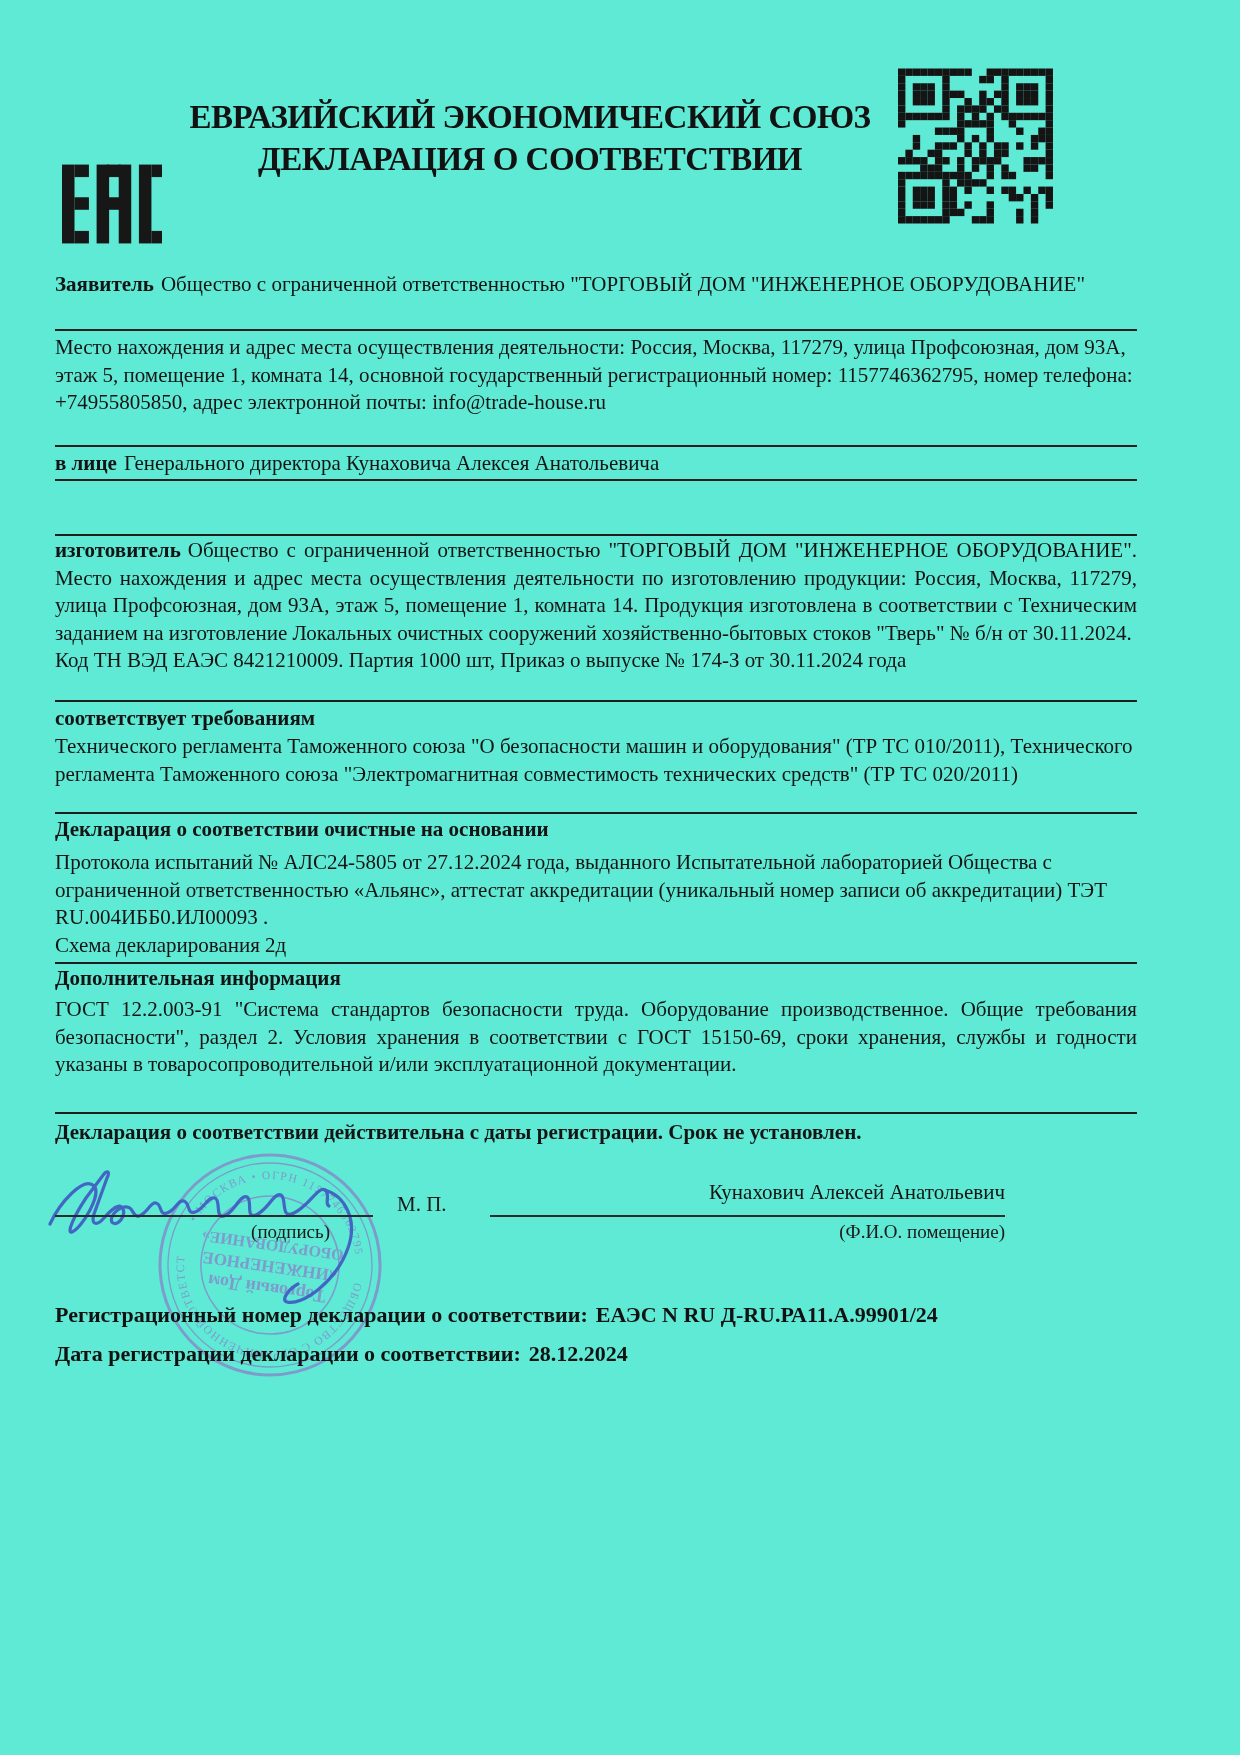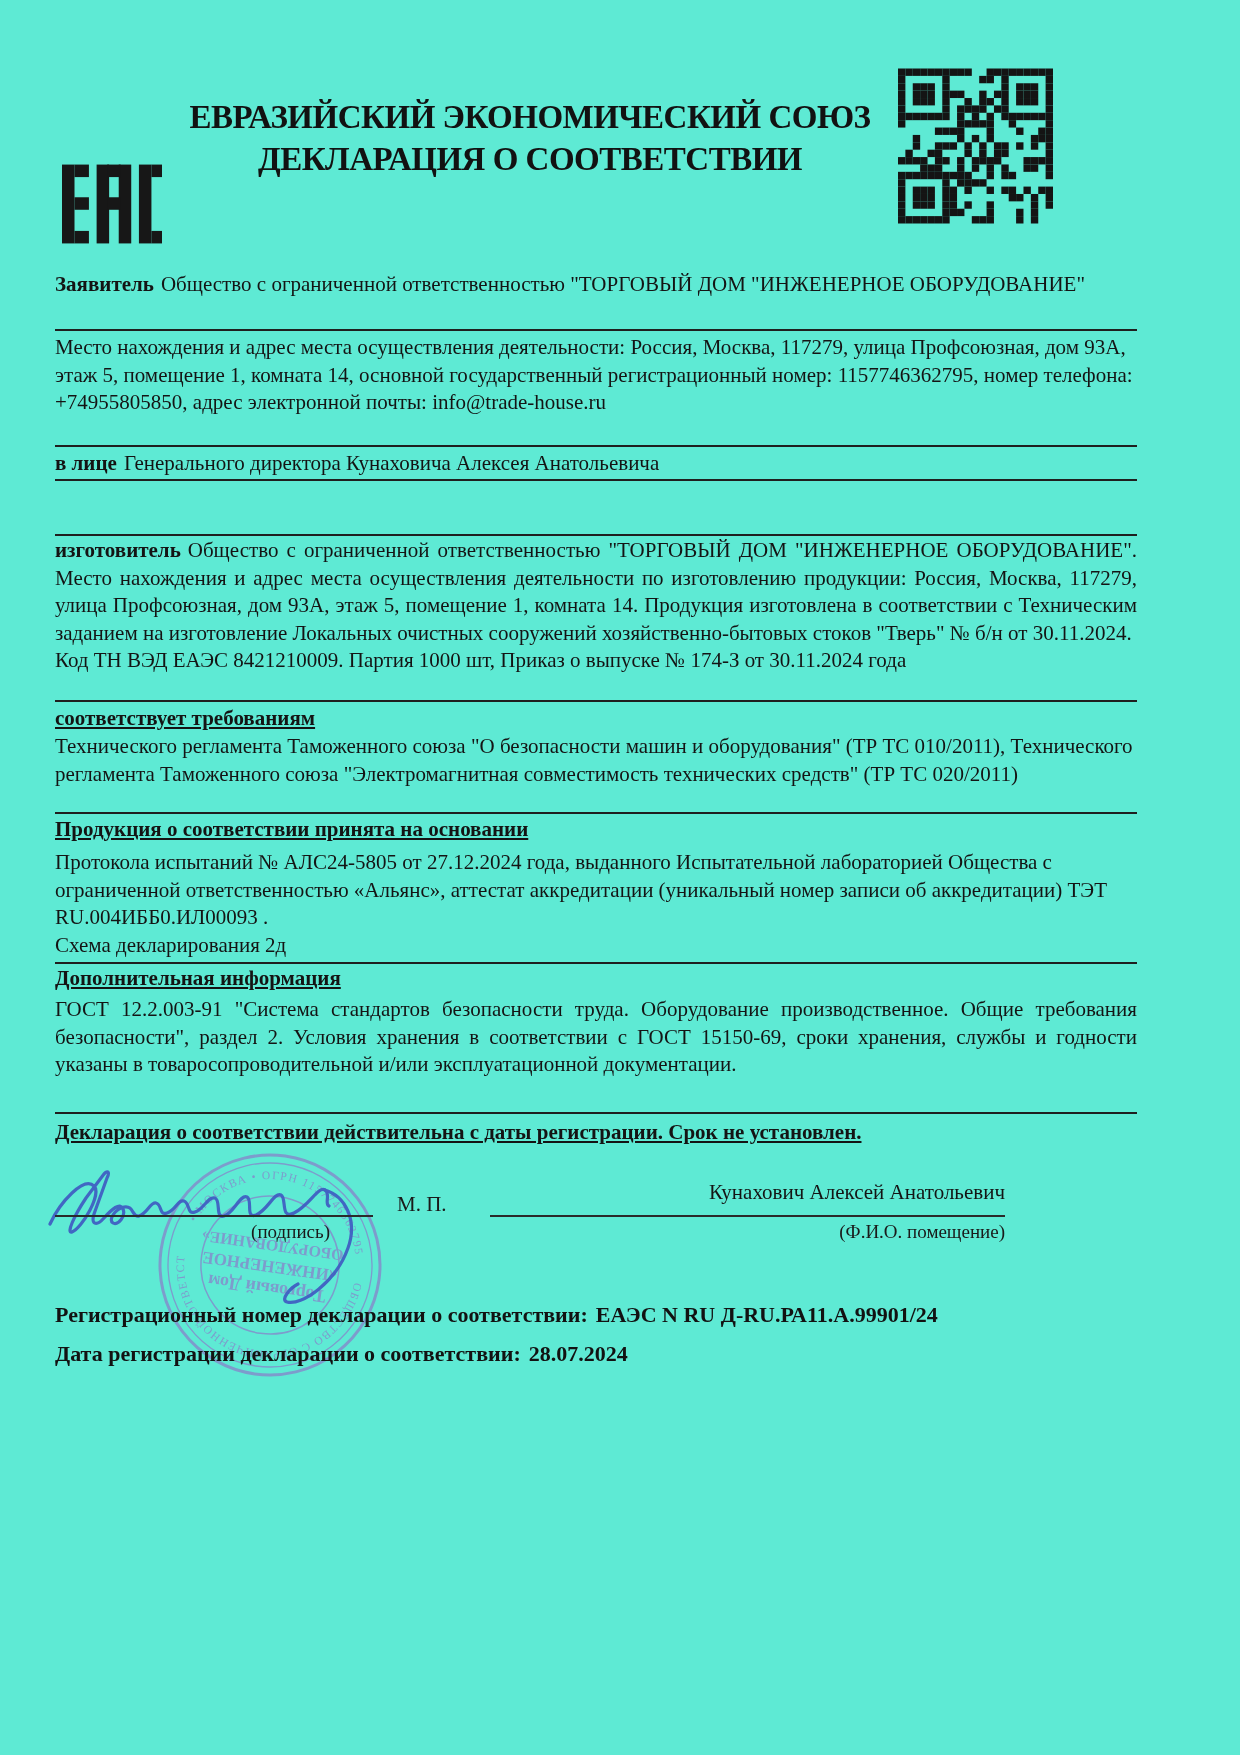--- a/index.html
+++ b/index.html
@@ -16,21 +16,21 @@
     text-align:center;font-weight:bold;font-size:33px;line-height:42px;
     letter-spacing:-0.5px;color:#121212;
   }
   .eac{position:absolute;left:62px;top:162px;}
   .qr{position:absolute;left:898px;top:62px;}
   .body-txt{
     position:absolute;left:55px;width:1082px;
     font-size:21px;line-height:27.5px;color:#141414;
   }
   .lbl{font-weight:bold;margin-right:7px;margin-top:8px;}
-  .bold-line{font-weight:bold;text-decoration:underline;}
+  .bold-line{font-weight:bold;}
   .just{text-align:justify;}
   .rule{
     position:absolute;left:55px;width:1082px;height:0;
     border-top:2px solid #1f1f1f;
   }
   .sig-line{position:absolute;border-top:2px solid #2a2a2a;height:0;}
   .caption{position:absolute;font-size:19px;text-align:right;color:#1a1a1a;}
   .mp{position:absolute;font-size:21px;color:#1a1a1a;}
   .signer-name{position:absolute;font-size:21px;text-align:right;color:#141414;}
   .footer-line{
@@ -322,21 +322,21 @@
 
 
   <div class="body-txt just" style="top:537px">
     <div><span class="lbl">изготовитель</span><span>Общество с ограниченной ответственностью "ТОРГОВЫЙ ДОМ "ИНЖЕНЕРНОЕ ОБОРУДОВАНИЕ". Место нахождения и адрес места осуществления деятельности по изготовлению продукции: Россия, Москва, 117279, улица Профсоюзная, дом 93А, этаж 5, помещение 1, комната 14. Продукция изготовлена в соответствии с Техническим заданием на изготовление Локальных очистных сооружений хозяйственно-бытовых стоков "Тверь" № б/н от 30.11.2024.</span></div>
     <div style="text-align:left">Код ТН ВЭД ЕАЭС 8421210009. Партия 1000 шт, Приказ о выпуске № 174-З от 30.11.2024 года</div>
   </div>
 
   <div class="body-txt bold-line" style="top:705px">соответствует требованиям</div>
   <div class="body-txt" style="top:733px">Технического регламента Таможенного союза "О безопасности машин и оборудования" (ТР ТС 010/2011), Технического регламента Таможенного союза "Электромагнитная совместимость технических средств" (ТР ТС 020/2011)</div>
 
-  <div class="body-txt bold-line" style="top:816px">Продукция о соответствии принята на основании</div>
+  <div class="body-txt bold-line" style="top:816px">Декларация о соответствии очистные на основании</div>
   <div class="body-txt" style="top:849px">
     <div>Протокола испытаний № АЛС24-5805 от 27.12.2024 года, выданного Испытательной лабораторией Общества с ограниченной ответственностью «Альянс», аттестат аккредитации (уникальный номер записи об аккредитации)  ТЭТ RU.004ИББ0.ИЛ00093 .</div>
     <div>Схема декларирования 2д</div>
   </div>
 
   <div class="body-txt bold-line" style="top:965px">Дополнительная информация</div>
   <div class="body-txt just" style="top:996px">ГОСТ 12.2.003-91 "Система стандартов безопасности труда. Оборудование производственное. Общие требования безопасности", раздел 2. Условия хранения в соответствии с ГОСТ 15150-69, сроки хранения, службы и годности указаны в товаросопроводительной и/или эксплуатационной документации.</div>
 
   <div class="body-txt bold-line content-z" style="top:1119px">Декларация о соответствии  действительна с даты регистрации. Срок не  установлен.</div>
 
@@ -374,16 +374,16 @@
   <div class="caption content-z" style="left:130px;top:1221px;width:200px">(подпись)</div>
   <div class="mp content-z" style="left:397px;top:1192px">М. П.</div>
   <div class="signer-name content-z" style="left:490px;top:1180px;width:515px">Кунахович Алексей Анатольевич</div>
   <div class="sig-line content-z" style="left:490px;top:1215px;width:515px"></div>
   <div class="caption content-z" style="left:490px;top:1221px;width:515px">(Ф.И.О. помещение)</div>
 
   <div class="footer-line content-z" style="top:1302px">
     <span>Регистрационный номер декларации о соответствии:</span><span class="val">ЕАЭС N RU Д-RU.РА11.А.99901/24</span>
   </div>
   <div class="footer-line content-z" style="top:1341px">
-    <span>Дата регистрации декларации о соответствии:</span><span class="val">28.07.2024</span>
+    <span>Дата регистрации декларации о соответствии:</span><span class="val">28.12.2024</span>
   </div>
 
 </div>
 
 </body></html>

